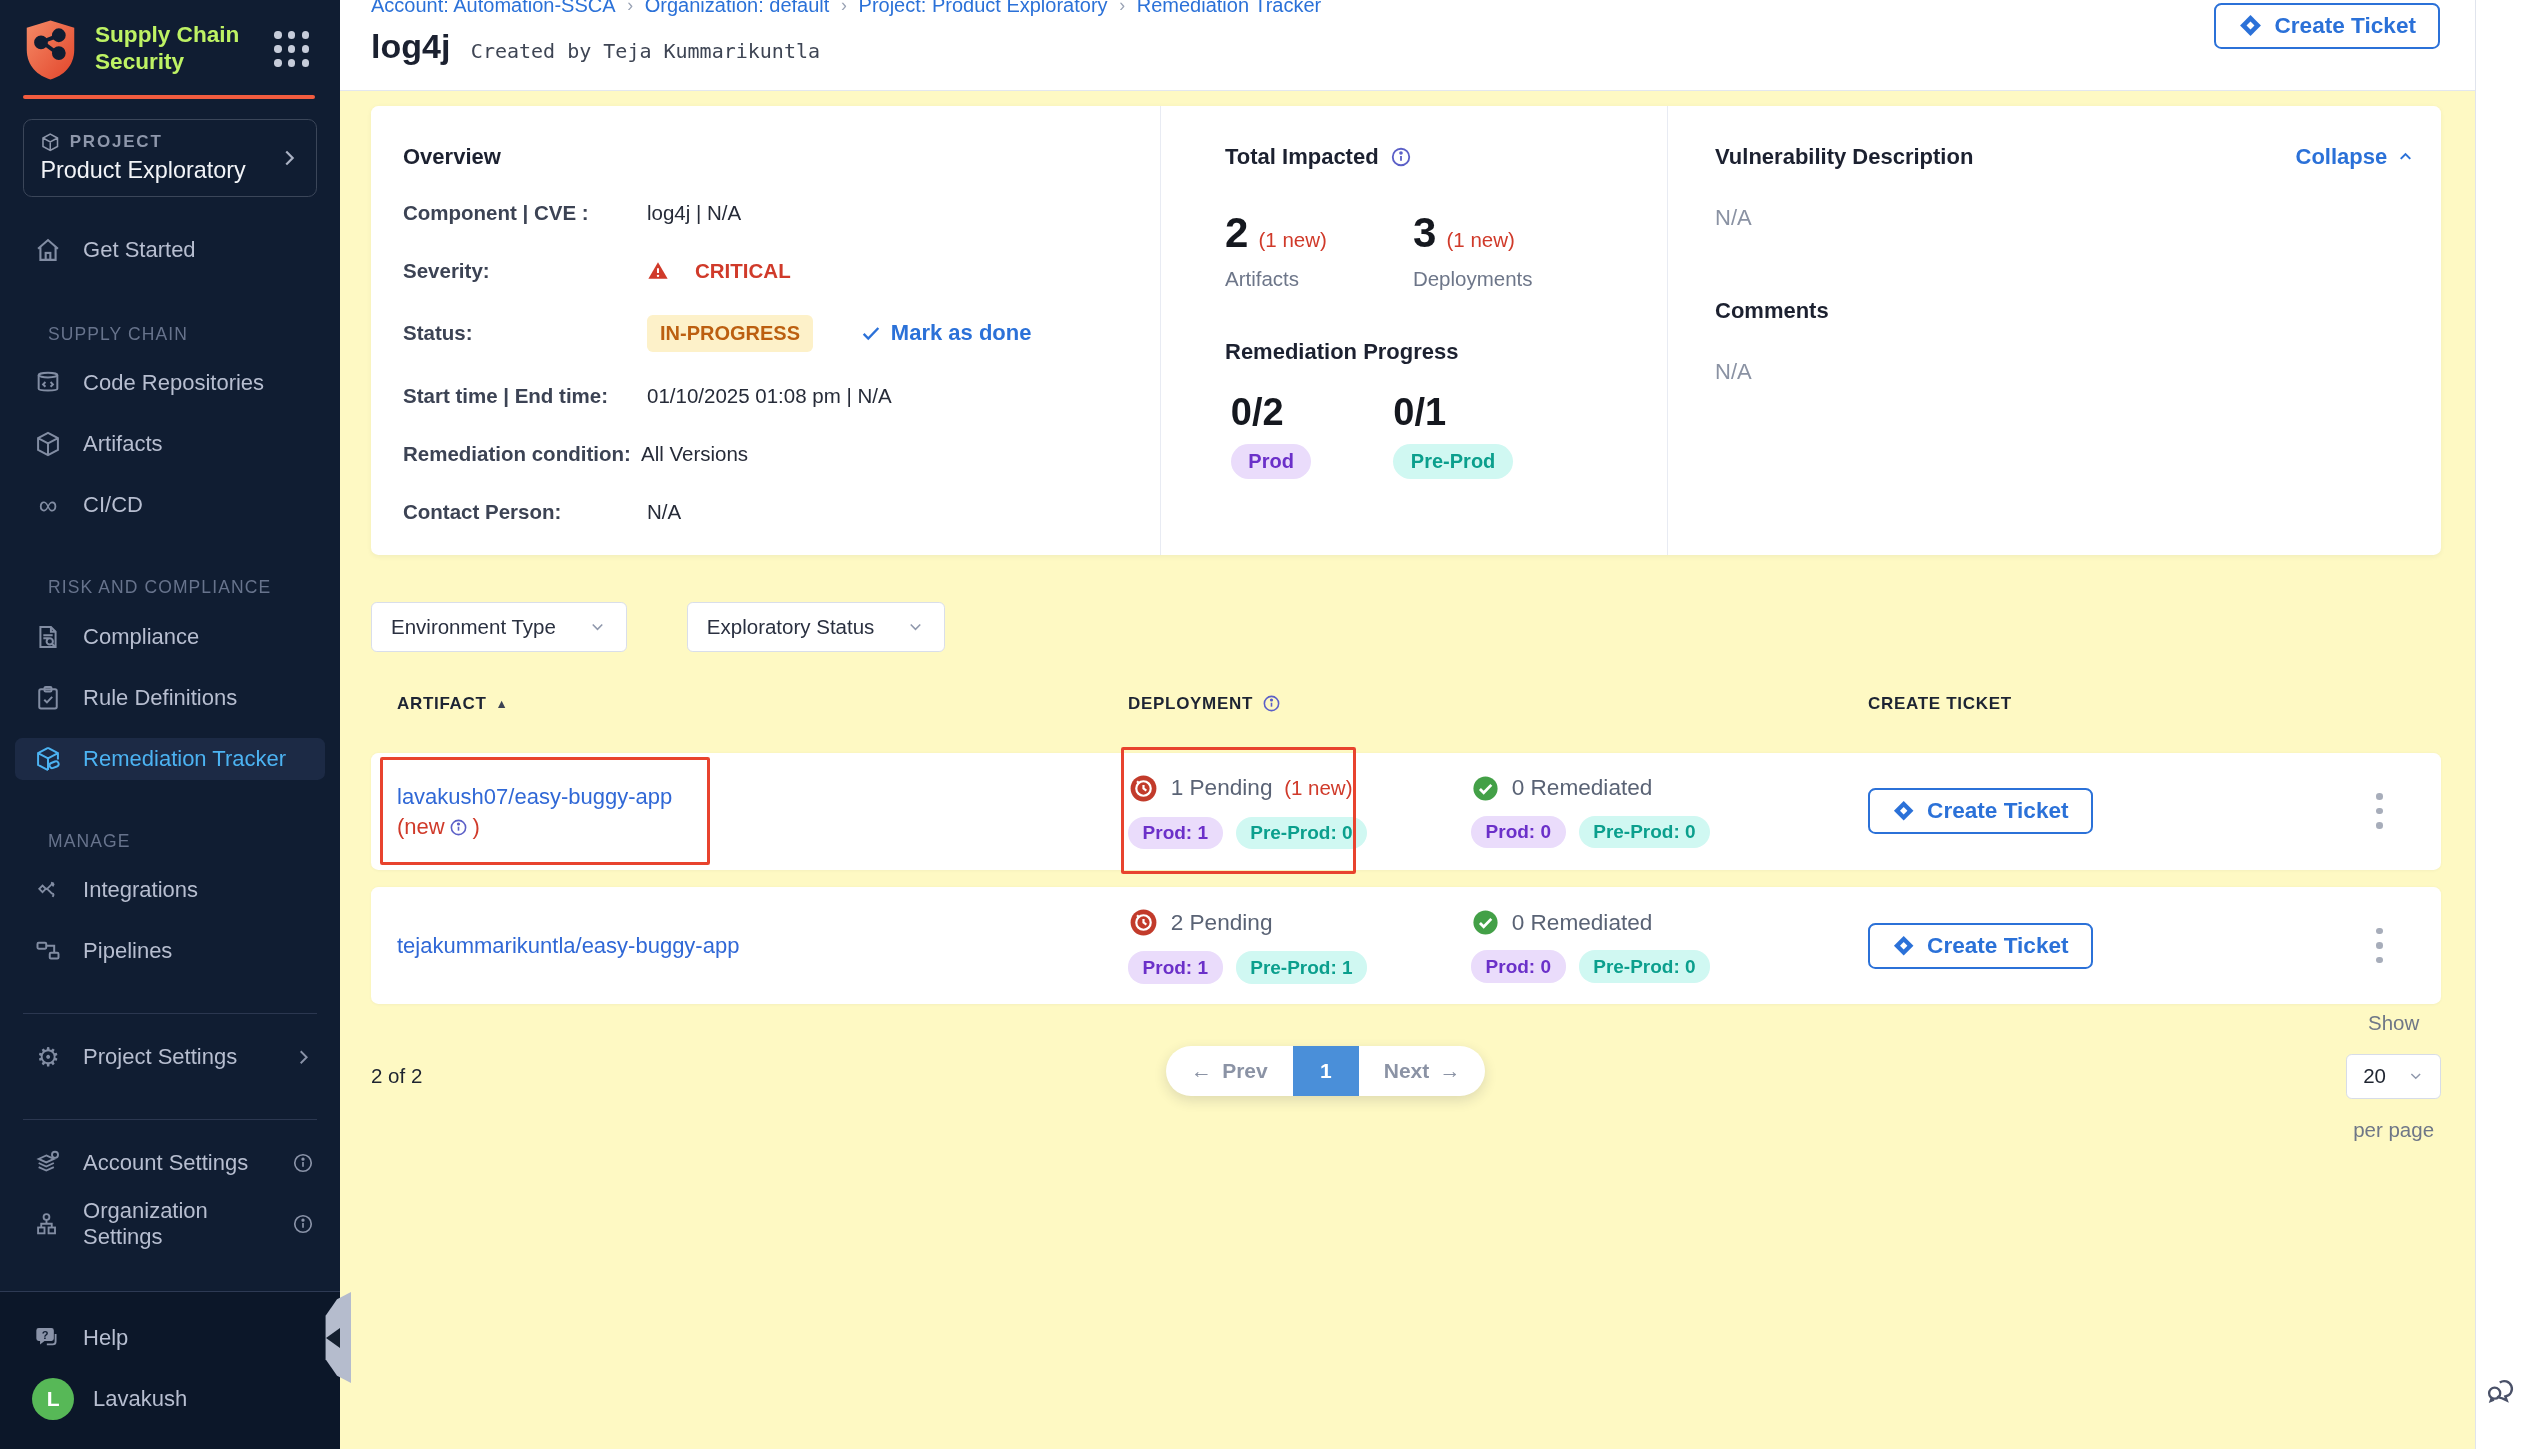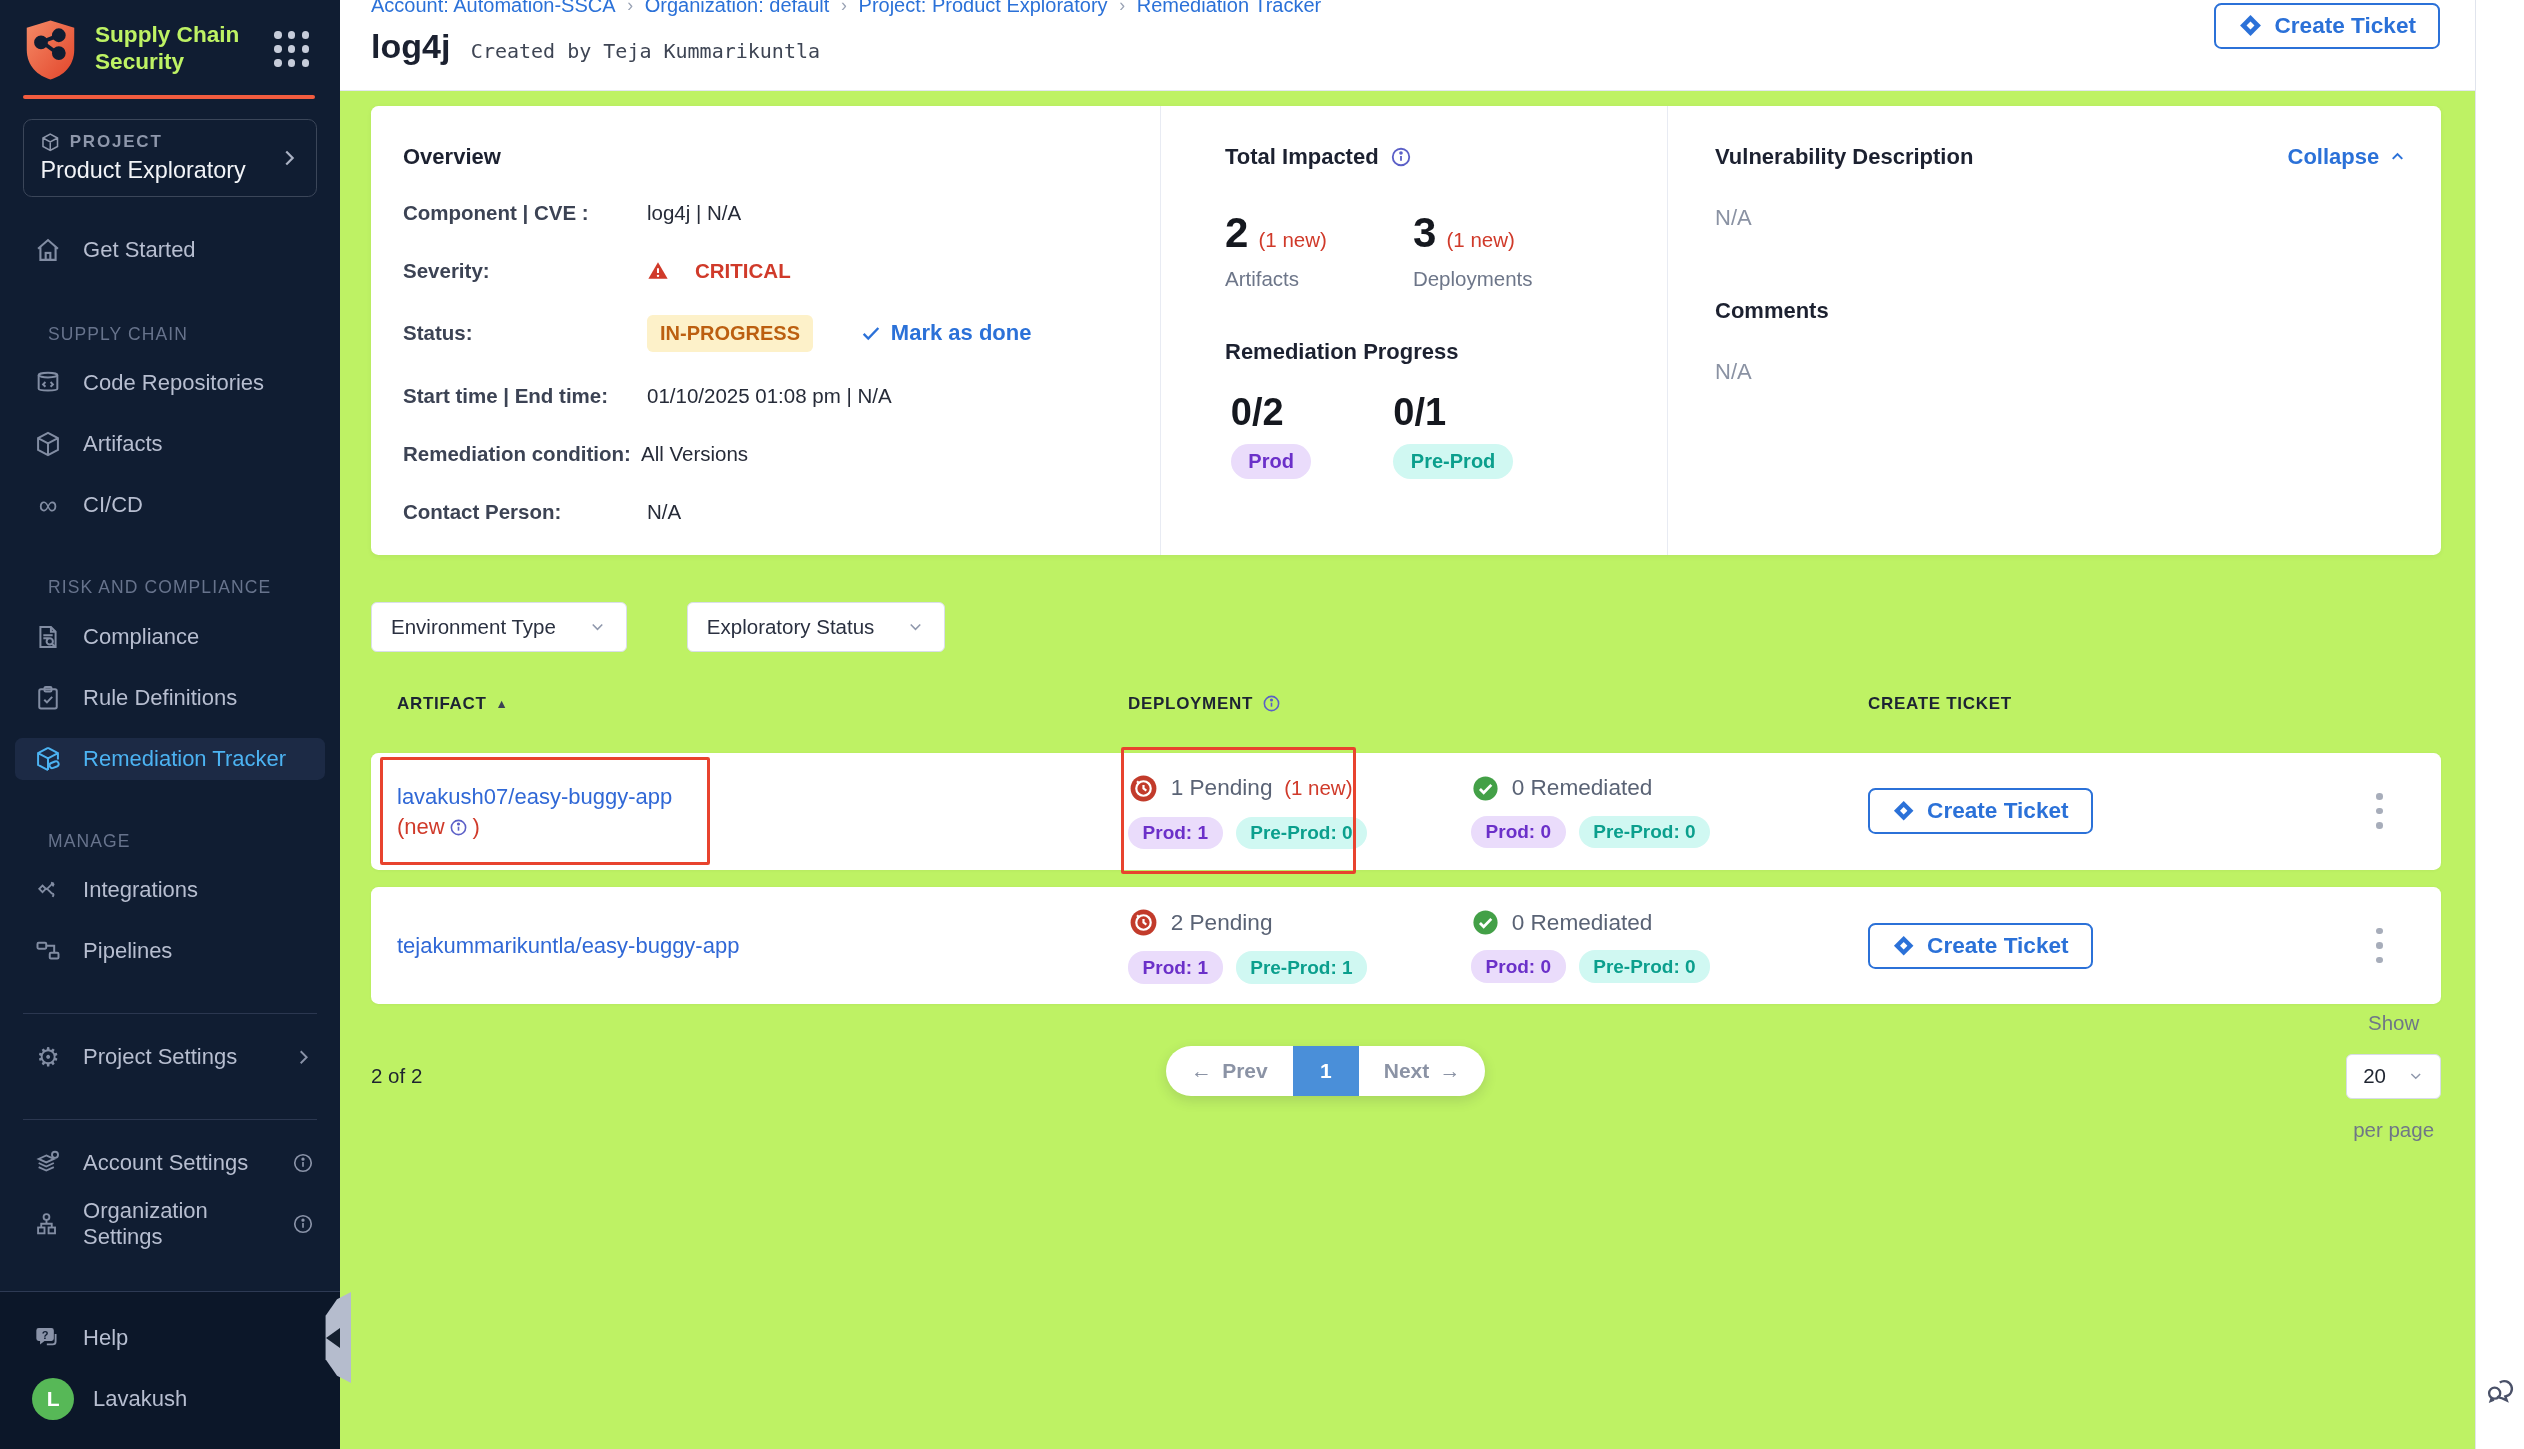--- a/index.html
+++ b/index.html
@@ -30,39 +30,39 @@
   .mt-sec2 { margin-top:32px; }
   .side-hr { border:none; border-top:1.5px solid #2b3750; margin:22px 23.4px; }
   .glyph-ico { font-size:26px; line-height:1; font-style:normal; }
   .sidebar-footer { margin-top:auto; background:#0c1729; border-top:1.5px solid #2e3a54; padding:25px 0 29px 0; }
   .avatar { width:42px; height:42px; border-radius:50%; background:#57b857; color:#fff; font-weight:700; font-size:21px; display:flex; align-items:center; justify-content:center; }
   .user-item { margin-bottom:0; }
   .collapse-handle { position:absolute; left:320px; top:1292px; width:31px; height:91px; background:#b5bccd; clip-path:polygon(100% 0, 100% 100%, 55% 92%, 18% 74%, 18% 26%, 55% 8%); z-index:5; cursor:pointer; display:flex; align-items:center; }
   .collapse-handle .tri { width:0; height:0; border-top:10.2px solid transparent; border-bottom:10.2px solid transparent; border-right:14.6px solid #15202f; margin-left:5.8px; }
 
   
-  .main { width:2135px; display:flex; flex-direction:column; background:#bef264; }
+  .main { width:2135px; display:flex; flex-direction:column; background:#fef9c3; }
   .main-header { background:#fff; border-bottom:1.5px solid #e3e7ef; padding:0 29px 14.6px 31px; position:relative; height:91px; overflow:hidden; }
   .breadcrumb { display:flex; align-items:center; gap:11.7px; font-size:20px; color:#2b71d8; margin-top:-6.6px; height:23.4px; overflow:hidden; white-space:nowrap; }
   .crumb { cursor:pointer; }
   .crumb-sep { color:#9aa3b5; font-size:17.5px; }
   .crumb-current { color:#2b71d8; }
   .title-row { display:flex; align-items:baseline; margin-top:10.2px; gap:20.5px; }
   .page-title { font-size:34px; font-weight:700; color:#1b2130; }
   .created-by { font-family:"DejaVu Sans Mono", monospace; font-size:20px; color:#3e4554; }
   .btn-create { display:inline-flex; align-items:center; gap:11.7px; border:2.2px solid #2b71d8; color:#2b71d8; border-radius:7.3px; padding:8px 22px; font-size:22.6px; font-weight:700; background:#fff; cursor:pointer; font-family:"Liberation Sans", sans-serif; }
   .btn-create-top { position:absolute; top:2.9px; right:35px; }
 
   .content { padding:14.6px 34px 0 31px; position:relative; flex:1; }
 
   
   .overview-card { background:#fff; border-radius:7.3px; box-shadow:0 1.5px 5.8px rgba(20,30,60,.05); display:grid; grid-template-columns:789px 507px 1fr; min-height:376px; }
   .ov-col1 { padding:38px 29px 29px 32px; }
   .ov-col2 { padding:38px 0 0 64px; border-left:1.5px solid #e8ebf3; }
-  .ov-col3 { padding:38px 34px 0 47px; border-left:1.5px solid #e8ebf3; }
+  .ov-col3 { padding:38px 26px 0 47px; border-left:1.5px solid #e8ebf3; }
   .ov-heading { font-size:22px; font-weight:700; color:#1c2130; }
   .ov-row { display:flex; align-items:center; margin-top:29px; min-height:29px; }
   .ov-label { min-width:244px; font-size:20.5px; font-weight:700; color:#3c4354; flex-shrink:0; }
   .ov-label-long { min-width:0; margin-right:10.2px; }
   .ov-value { font-size:20.5px; color:#262b38; }
   .sev-wrap { display:flex; align-items:center; gap:26px; }
   .sev-text { color:#d03a2a; font-weight:700; font-size:20.5px; }
   .status-badge { background:#fdf1c9; color:#bc5f10; font-weight:700; font-size:20px; padding:7.3px 13px; border-radius:5.8px; display:inline-block; }
   .mark-done { display:inline-flex; align-items:center; gap:8.8px; color:#2b71d8; font-size:22px; font-weight:700; margin-left:47px; cursor:pointer; }
 

